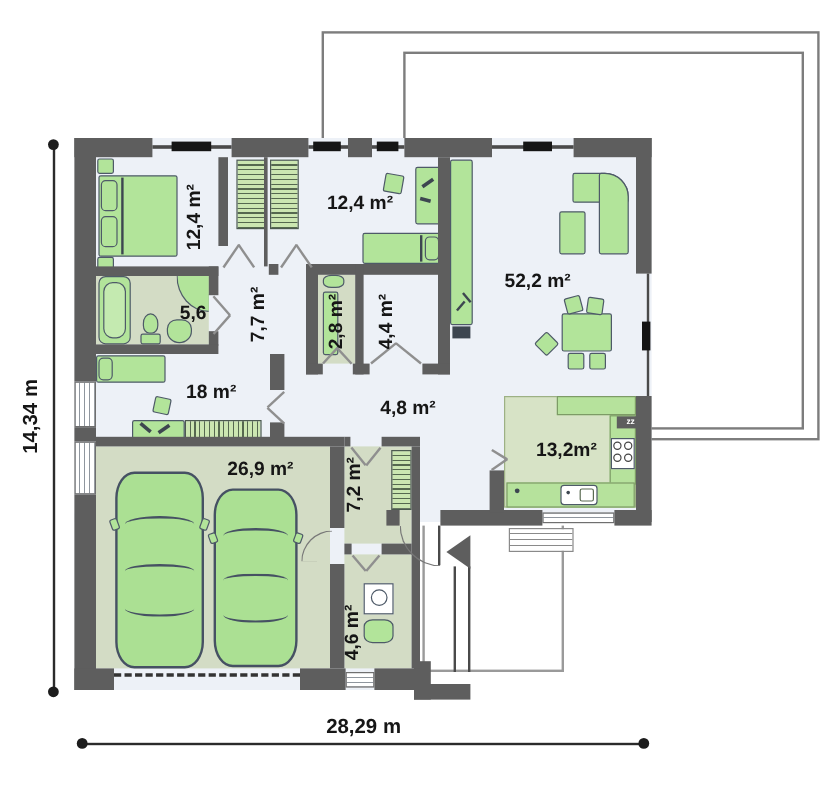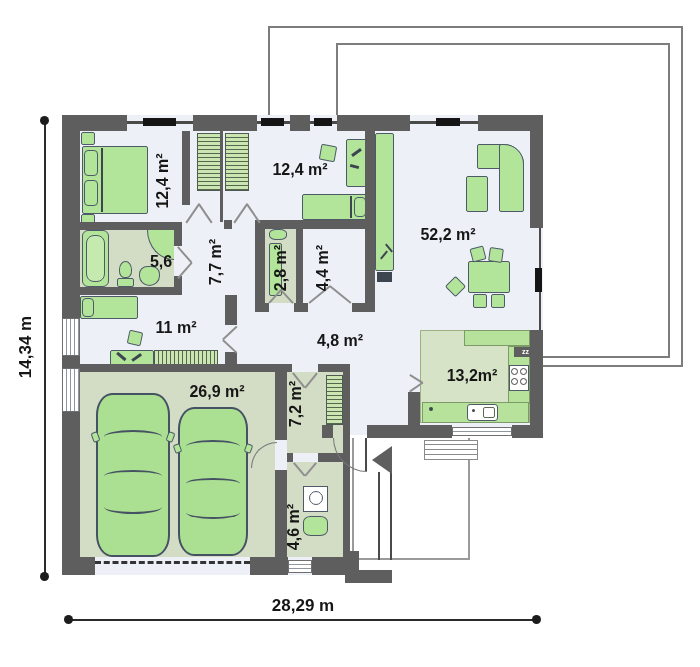--- a/index.html
+++ b/index.html
@@ -255,21 +255,21 @@
   <div class="arrow" style="left:372px;top:446px;"></div>
   <div class="steps" style="left:424px;top:440px;width:54px;height:20px;"></div>
 
   <span class="lbl rot" style="left:163px;top:181px;">12,4 m²</span>
   <span class="lbl" style="left:300px;top:170px;">12,4 m²</span>
   <span class="lbl" style="left:448px;top:235px;">52,2 m²</span>
   <span class="lbl" style="left:124px;top:262px;margin-left:37px;">5,6</span>
   <span class="lbl rot" style="left:216px;top:262px;">7,7 m²</span>
   <span class="lbl rot" style="left:281px;top:268px;">2,8 m²</span>
   <span class="lbl rot" style="left:323px;top:268px;">4,4 m²</span>
-  <span class="lbl" style="left:176px;top:328px;">11 m²</span>
+  <span class="lbl" style="left:176px;top:328px;">18 m²</span>
   <span class="lbl" style="left:340px;top:341px;">4,8 m²</span>
   <span class="lbl" style="left:472px;top:376px;">13,2m²</span>
   <span class="lbl" style="left:217px;top:392px;">26,9 m²</span>
   <span class="lbl rot" style="left:296px;top:404px;">7,2 m²</span>
   <span class="lbl rot" style="left:294px;top:527px;">4,6 m²</span>
 
   <div class="dimline" style="left:44px;top:120px;width:2px;height:457px;"></div>
   <div class="dot" style="left:40px;top:116px;"></div>
   <div class="dot" style="left:40px;top:572px;"></div>
   <span class="lbl rot dim" style="left:26px;top:347px;">14,34 m</span>

